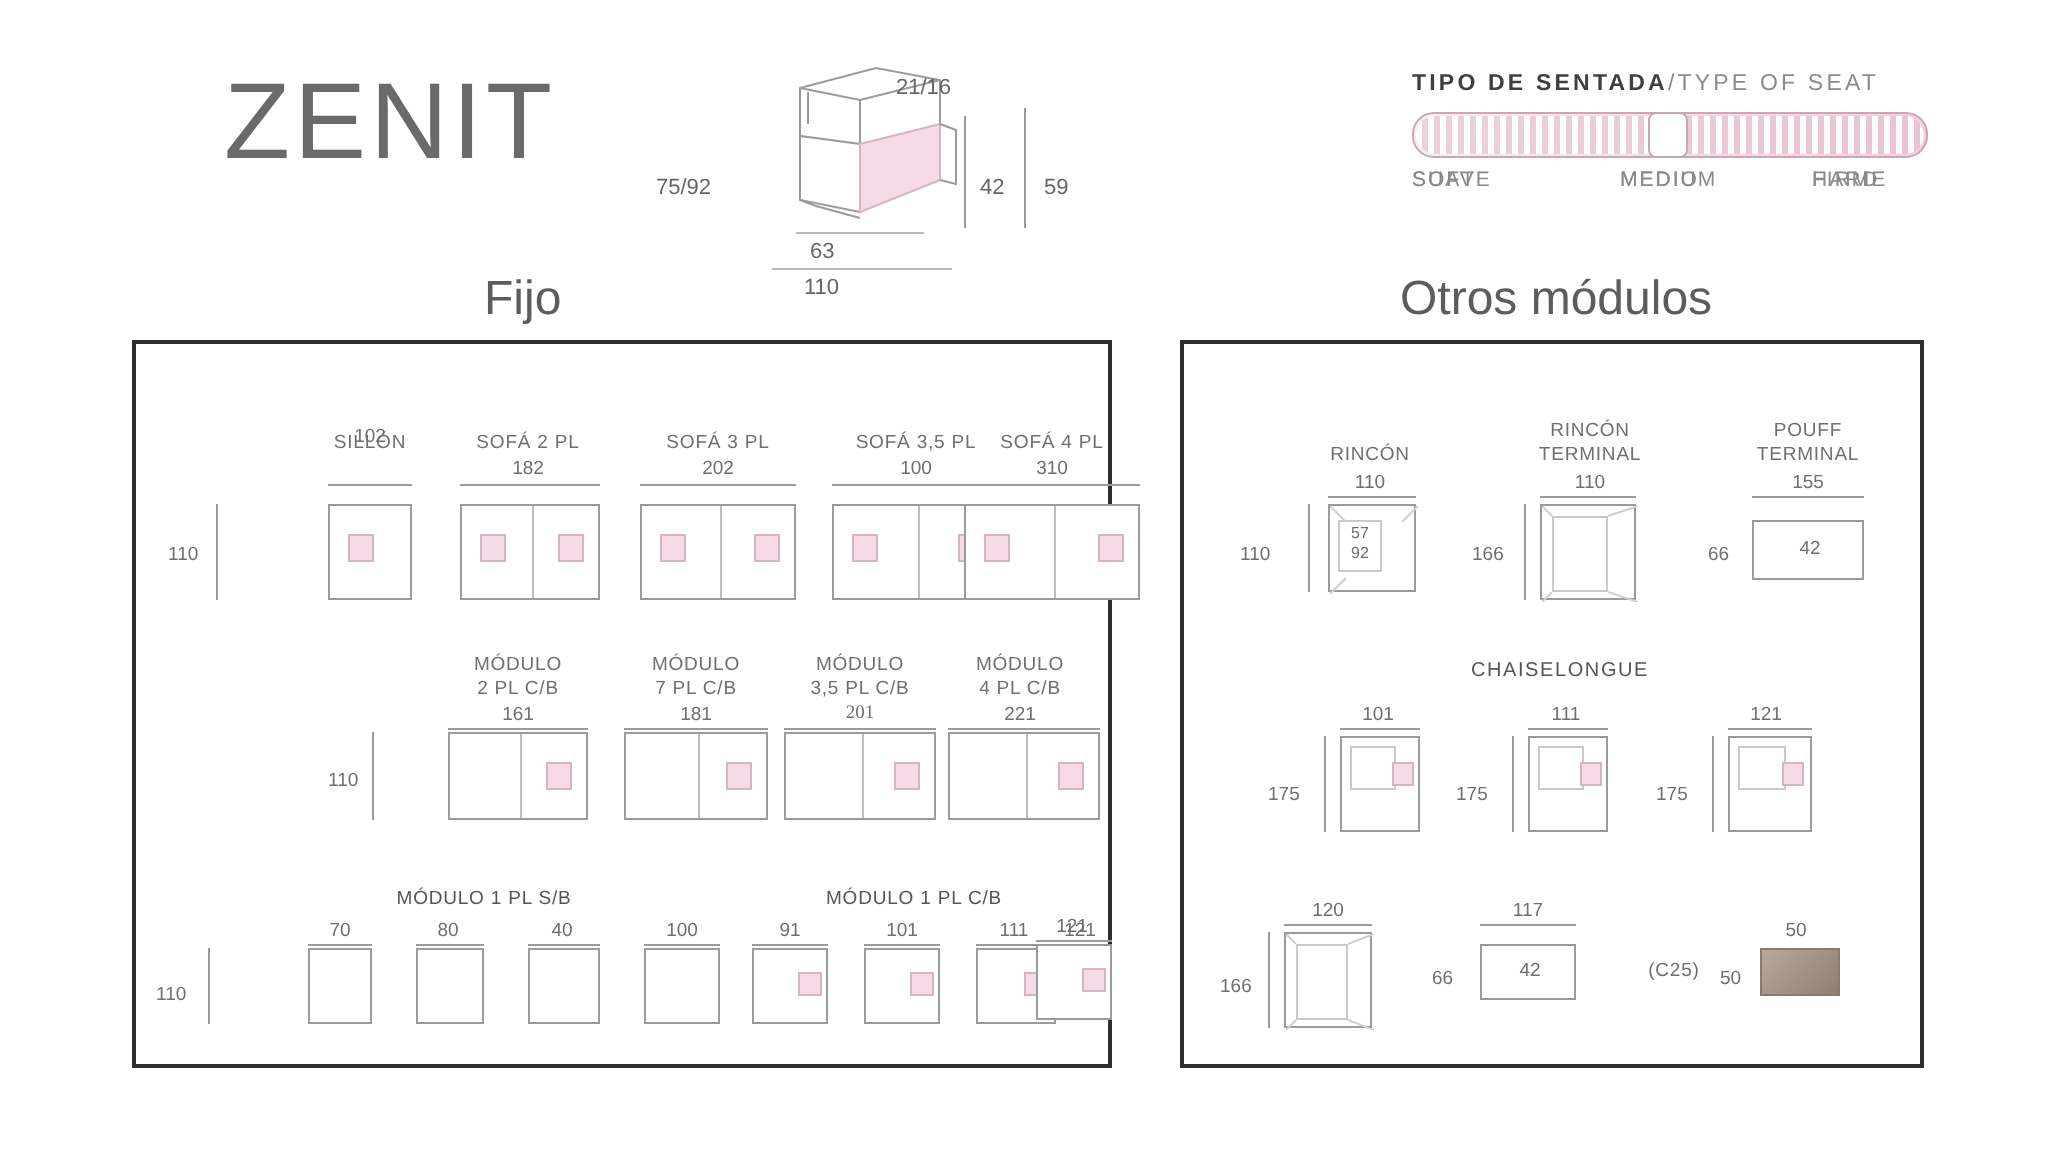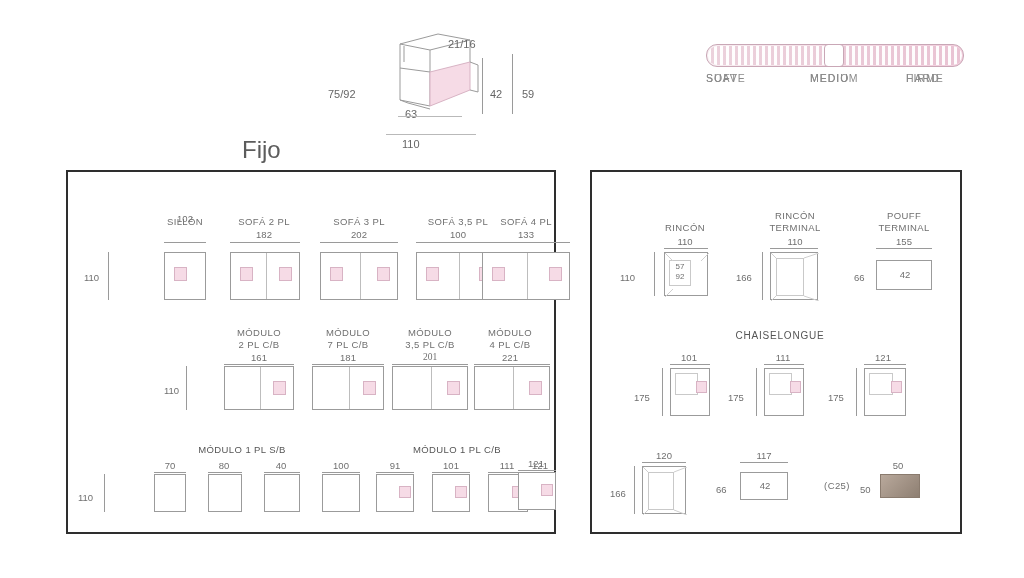--- a/index.html
+++ b/index.html
@@ -20,21 +20,21 @@
     font-weight:400;line-height:1;
   }
 
   
   .topdraw{position:absolute;left:330px;top:28px;width:220px;height:120px;}
   .topdraw .lbl{position:absolute;font-size:11px;color:#666;}
   .topdraw .l2116{left:118px;top:10px;}
   .topdraw .l7592{left:-2px;top:60px;}
   .topdraw .l42{left:160px;top:60px;}
   .topdraw .l59{left:192px;top:60px;}
-  .topdraw .l63{left:75px;top:80px;text-align:right;}
+  .topdraw .l63{left:75px;top:92px;text-align:right;}
   .topdraw .l110{left:72px;top:110px;}
   .topdraw .hline{position:absolute;height:1px;background:#b9b9b9;}
 
   
   .seat{position:absolute;left:706px;top:36px;width:258px;}
   .seat .head{font-size:11.5px;letter-spacing:1.6px;color:#5a5a5a;}
   .seat .head b{font-weight:700;color:#3f3f3f;}
   .seat .head span{font-weight:400;color:#8b8b8b;}
   .seat .bar{
     position:relative;margin-top:8px;height:21px;width:256px;
@@ -75,20 +75,21 @@
   .sofa .divider{position:absolute;width:1px;background:#bdbdbd;top:0;bottom:0;}
   .sofa .inner{position:absolute;border:1px solid #c9c9c9;box-sizing:border-box;}
 
   .swatch{position:absolute;background:linear-gradient(135deg,#b9a99c,#8e7f72);border:1px solid #8a7b6e;}
 </style>
 </head>
 <body>
 
 <div class="root">
 
+  <div class="brand">ZENIT</div>
 
   <div class="topdraw">
 
     <svg width="130" height="90" style="position:absolute;left:48px;top:4px;">
       <g fill="none" stroke="#9b9b9b" stroke-width="1">
         <path d="M22,36 L22,12 L60,2 L92,8 L92,30"></path>
         <path d="M22,12 L52,18 L92,8"></path>
         <path d="M52,18 L52,40"></path>
         <path d="M22,36 L22,68 L52,74 L52,40 Z" fill="#ffffff"></path>
         <path d="M52,40 L92,30 L92,58 L52,74 Z" fill="#f6dbe6" stroke="#d8b3c4"></path>
@@ -103,20 +104,23 @@
     <div class="lbl l59">59</div>
     <div class="lbl l63">63</div>
     <div class="lbl l110">110</div>
     <div class="dimv" style="left:152px;top:30px;height:56px;"></div>
     <div class="dimv" style="left:182px;top:26px;height:60px;"></div>
     <div class="hline" style="left:68px;top:88px;width:64px;"></div>
     <div class="hline" style="left:56px;top:106px;width:90px;"></div>
   </div>
 
   <div class="seat">
+    <div class="head">
+      <b>TIPO DE SENTADA</b><span>/</span><span>TYPE OF SEAT</span>
+    </div>
     <div class="bar">
       <div class="stripes"></div>
       <div class="knob"></div>
     </div>
     <div class="labels">
       <div class="c1" style="left:0px;">
         <div>SUAVE</div>
         <div>SOFT</div>
       </div>
       <div class="c2">
@@ -124,20 +128,21 @@
         <div>MEDIUM</div>
       </div>
       <div class="c3">
         <div>FIRME</div>
         <div>HARD</div>
       </div>
     </div>
   </div>
 
   <div class="sec-h fijo">Fijo</div>
+  <div class="sec-h otros">Otros módulos</div>
 
   <div class="panel left">
 
     <div class="sideno" style="left:16px;top:100px;">110</div>
     <div class="dimv" style="left:40px;top:80px;height:48px;"></div>
 
     <div class="t" style="left:84px;top:44px;width:66px;">SILLÓN</div>
     <div class="num" style="left:84px;top:41px;width:66px;">102</div>
     <div class="dimline" style="left:96px;top:70px;width:42px;"></div>
     <div class="sofa" style="left:96px;top:80px;width:42px;height:48px;">
@@ -165,21 +170,21 @@
     <div class="t" style="left:342px;top:44px;width:96px;">SOFÁ 3,5 PL</div>
     <div class="num" style="left:342px;top:57px;width:96px;">100</div>
     <div class="dimline" style="left:348px;top:70px;width:84px;"></div>
     <div class="sofa" style="left:348px;top:80px;width:84px;height:48px;">
       <div class="seatpad" style="left:9px;top:14px;width:13px;height:14px;"></div>
       <div class="seatpad" style="left:62px;top:14px;width:13px;height:14px;"></div>
       <div class="divider" style="left:42px;"></div>
     </div>
 
     <div class="t" style="left:410px;top:44px;width:96px;">SOFÁ 4 PL</div>
-    <div class="num" style="left:410px;top:57px;width:96px;">133</div>
+    <div class="num" style="left:410px;top:57px;width:96px;">310</div>
     <div class="dimline" style="left:414px;top:70px;width:88px;"></div>
     <div class="sofa" style="left:414px;top:80px;width:88px;height:48px;">
       <div class="seatpad" style="left:9px;top:14px;width:13px;height:14px;"></div>
       <div class="seatpad" style="left:66px;top:14px;width:13px;height:14px;"></div>
       <div class="divider" style="left:44px;"></div>
     </div>
 
     <div class="sideno" style="left:96px;top:213px;">110</div>
     <div class="dimv" style="left:118px;top:194px;height:44px;"></div>
 

